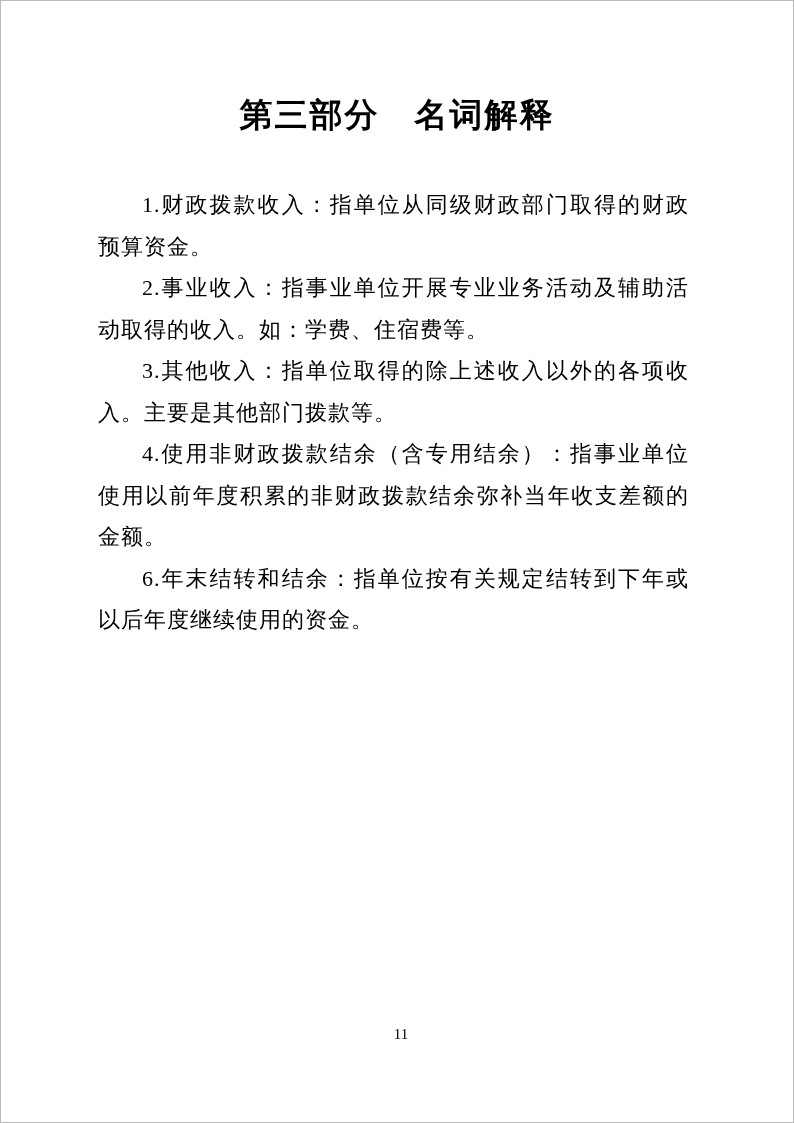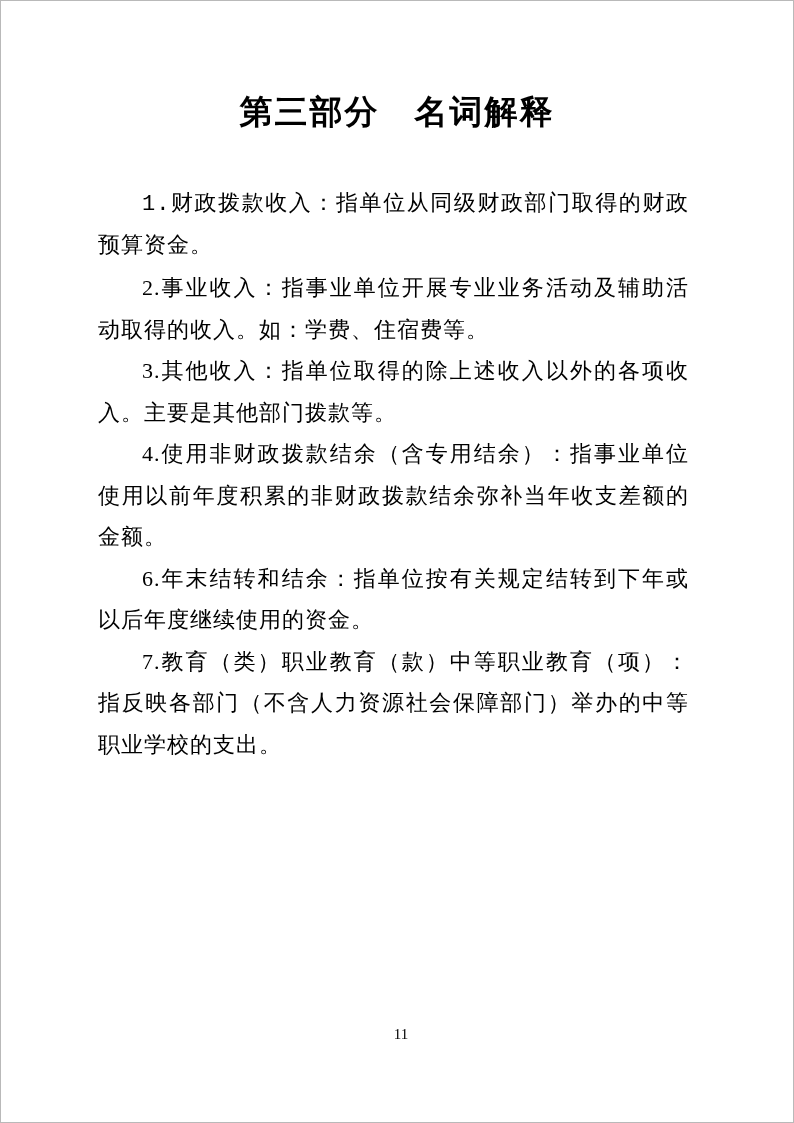--- a/index.html
+++ b/index.html
@@ -13,21 +13,21 @@
     height: 1123px;
     background: #ffffff;
     border: 1px solid #b9b9b9;
     box-sizing: border-box;
     overflow: hidden;
     color: #000000;
   }
   .doc-title {
     margin: 92px 0 0 0;
     text-align: center;
-    font-family: Liberation Mono, monospace;
+    font-family: Liberation Sans, sans-serif;
     font-weight: bold;
     font-size: 33px;
     line-height: 44px;
     letter-spacing: 2px;
     color: #000000;
   }
   .content {
     padding: 0 104px 0 97px;
   }
   .content p {
@@ -35,21 +35,20 @@
     font-family: "Liberation Serif", "DejaVu Serif", serif;
     font-size: 22px;
     line-height: 41.5px;
     letter-spacing: 1px;
     text-align: justify;
     text-indent: 2em;
     color: #000000;
   }
   .content p.first-para {
     margin-top: 47px;
-    font-family: Liberation Mono, monospace;
   }
   .page-number {
     position: absolute;
     left: 0;
     right: 0;
     top: 1024px;
     text-align: center;
     font-family: "Liberation Serif", "DejaVu Serif", serif;
     font-size: 15px;
     line-height: 18px;
@@ -62,17 +61,16 @@
 
 <div class="page">
   <h1 class="doc-title">第三部分　名词解释</h1>
 
   <div class="content">
     <p class="first-para">1.财政拨款收入：指单位从同级财政部门取得的财政预算资金。</p>
     <p>2.事业收入：指事业单位开展专业业务活动及辅助活动取得的收入。如：学费、住宿费等。</p>
     <p>3.其他收入：指单位取得的除上述收入以外的各项收入。主要是其他部门拨款等。</p>
     <p>4.使用非财政拨款结余（含专用结余）：指事业单位使用以前年度积累的非财政拨款结余弥补当年收支差额的金额。</p>
     <p>6.年末结转和结余：指单位按有关规定结转到下年或以后年度继续使用的资金。</p>
-    <p>7.教育（类）职业教育（款）中等职业教育（项）：指反映各部门（不含人力资源社会保障部门）举办的中等职业学校的支出。</p>
   </div>
 
   <div class="page-number">11</div>
 </div>
 
 </body></html>

